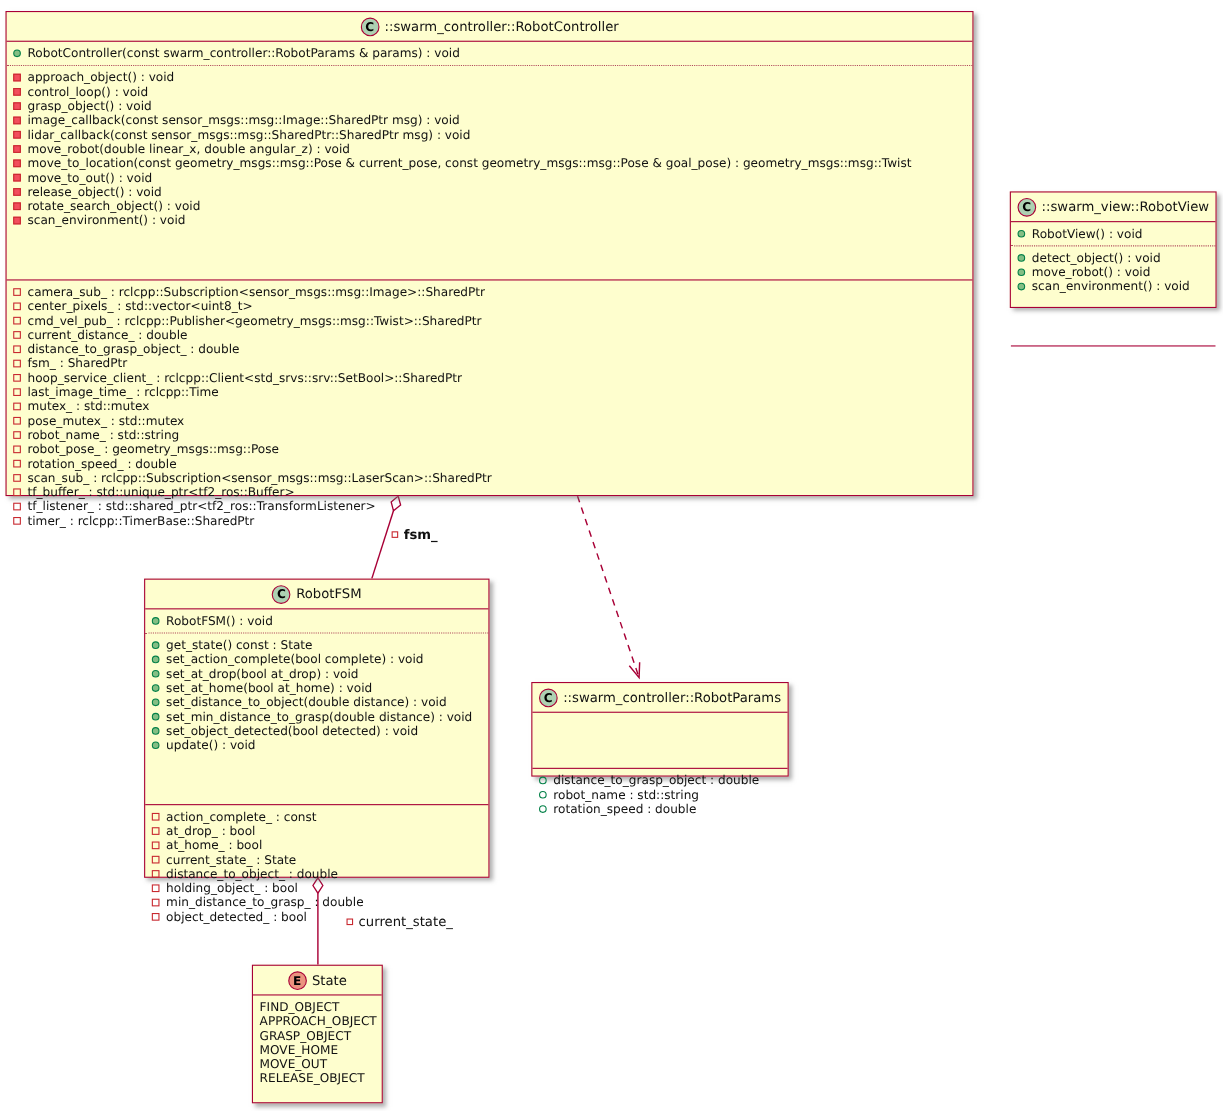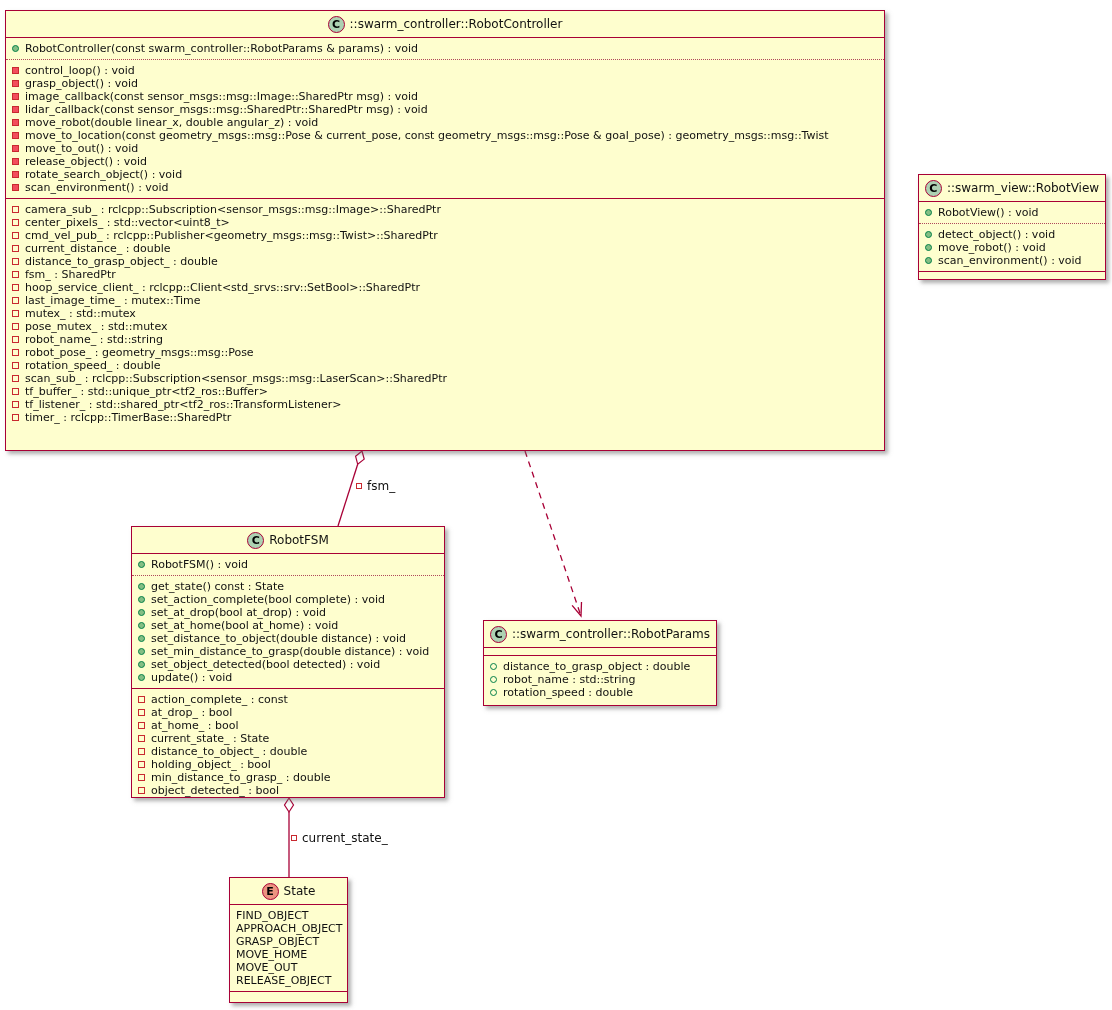--- a/index.html
+++ b/index.html
@@ -12,21 +12,21 @@
   .cls-header{display:flex;align-items:center;justify-content:center;gap:5px;
               padding:5px 8px 4px 8px;border-bottom:1.5px solid #A80036;font-size:12px;line-height:17px;}
   .stereo{width:17px;height:17px;border-radius:50%;border:1.2px solid #A80036;box-sizing:border-box;
           display:flex;align-items:center;justify-content:center;font-weight:bold;font-size:11px;
           flex:0 0 auto;color:#000;}
   .stereo.c{background:#ADD1B2;}
   .stereo.e{background:#EB937F;}
   .cls-title{white-space:nowrap;}
 
   .section{padding:4px 6px;text-align:center;}
-  .section.sep-solid{border-top:1.2px solid #A80036;}
+  .section.sep-solid{border-top:1.2px solid #A80036;margin-top:43px;}
   .section.sep-dotted{border-top:1px dotted #B0485A;}
   .section.empty{height:7px;padding:0;}
   .member{display:flex;align-items:center;gap:6px;line-height:13px;white-space:nowrap;}
   .m-icon{width:7px;height:7px;flex:0 0 auto;box-sizing:border-box;}
   .m-icon.method-public{border-radius:50%;background:#84BE84;border:1px solid #038048;}
   .m-icon.method-private{background:#F24D5C;border:1px solid #C82930;}
   .m-icon.field-private{background:transparent;border:1px solid #C82930;}
   .m-icon.field-public{border-radius:50%;background:transparent;border:1px solid #038048;}
 
   #cls-0{left:5px;top:10px;width:880px;height:441px;}
@@ -51,44 +51,48 @@
     <g stroke="#A80036" stroke-width="1.3" fill="none">
       <line x1="289" y1="812" x2="289" y2="877"></line>
       <polygon points="289,798 293.5,805 289,812 284.5,805" fill="#FFFFFF" stroke="#A80036" stroke-width="1.2"></polygon>
     </g>
     <g stroke="#A80036" stroke-width="1.3" fill="none">
       <line x1="525" y1="451" x2="581" y2="616" stroke-dasharray="6,5"></line>
       <polyline points="581.5,602.1 581,616 572.1,605.3"></polyline>
     </g>
   </svg>
 
-  <div class="edge-label" style="left:356px;top:479px;">
+  <div class="edge-label" style="left:356px;top:479px;font-weight:bold;">
     <span class="sq"></span>
     <span>fsm_</span>
   </div>
-  <div class="edge-label" style="left:291px;top:831px;">
+  <div class="edge-label" style="left:291px;top:831px;padding-left:24px;">
     <span class="sq"></span>
     <span>current_state_</span>
   </div>
 
   <div class="uml-class" id="cls-0">
     <div class="cls-header">
       <span class="stereo c">C</span>
       <span class="cls-title">::swarm_controller::RobotController</span>
     </div>
     <div class="cls-body">
         <div class="section">
           <div class="member">
             <span class="m-icon method-public"></span>
             <span>RobotController(const swarm_controller::RobotParams &amp; params) : void</span>
           </div>
         </div>
         <div class="section sep-dotted">
           <div class="member">
             <span class="m-icon method-private"></span>
+            <span>approach_object() : void</span>
+          </div>
+          <div class="member">
+            <span class="m-icon method-private"></span>
             <span>control_loop() : void</span>
           </div>
           <div class="member">
             <span class="m-icon method-private"></span>
             <span>grasp_object() : void</span>
           </div>
           <div class="member">
             <span class="m-icon method-private"></span>
             <span>image_callback(const sensor_msgs::msg::Image::SharedPtr msg) : void</span>
           </div>
@@ -145,21 +149,21 @@
           <div class="member">
             <span class="m-icon field-private"></span>
             <span>fsm_ : SharedPtr</span>
           </div>
           <div class="member">
             <span class="m-icon field-private"></span>
             <span>hoop_service_client_ : rclcpp::Client&lt;std_srvs::srv::SetBool&gt;::SharedPtr</span>
           </div>
           <div class="member">
             <span class="m-icon field-private"></span>
-            <span>last_image_time_ : mutex::Time</span>
+            <span>last_image_time_ : rclcpp::Time</span>
           </div>
           <div class="member">
             <span class="m-icon field-private"></span>
             <span>mutex_ : std::mutex</span>
           </div>
           <div class="member">
             <span class="m-icon field-private"></span>
             <span>pose_mutex_ : std::mutex</span>
           </div>
           <div class="member">

